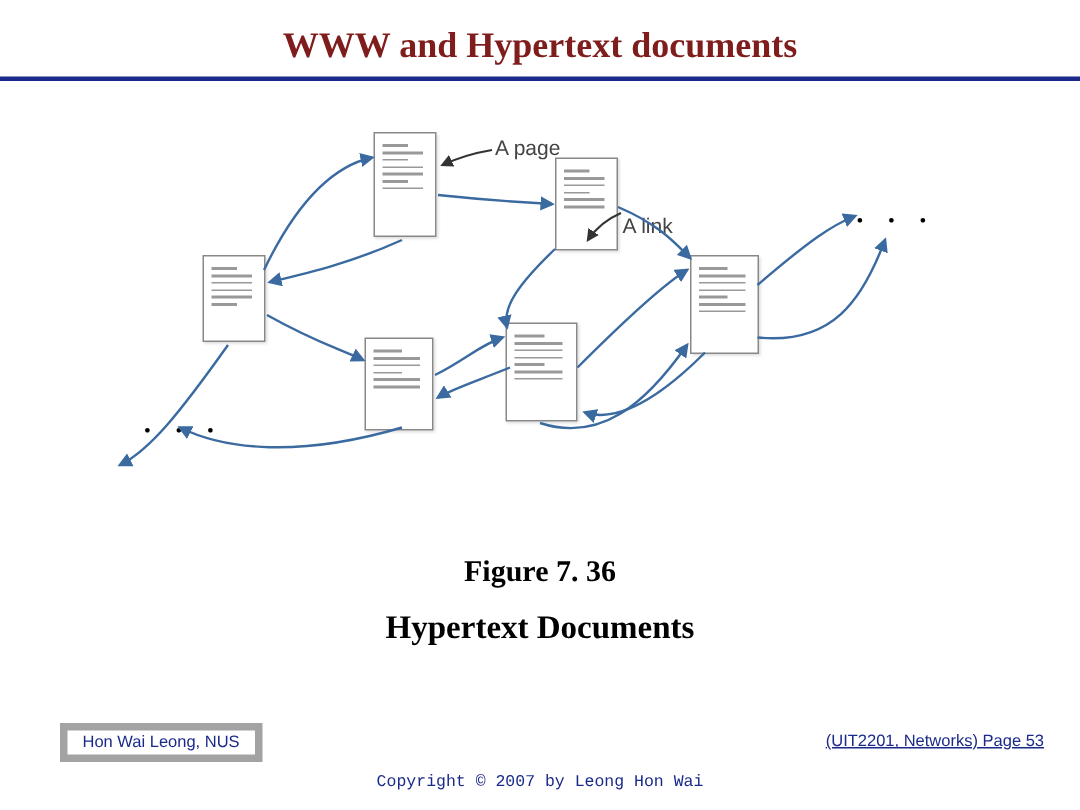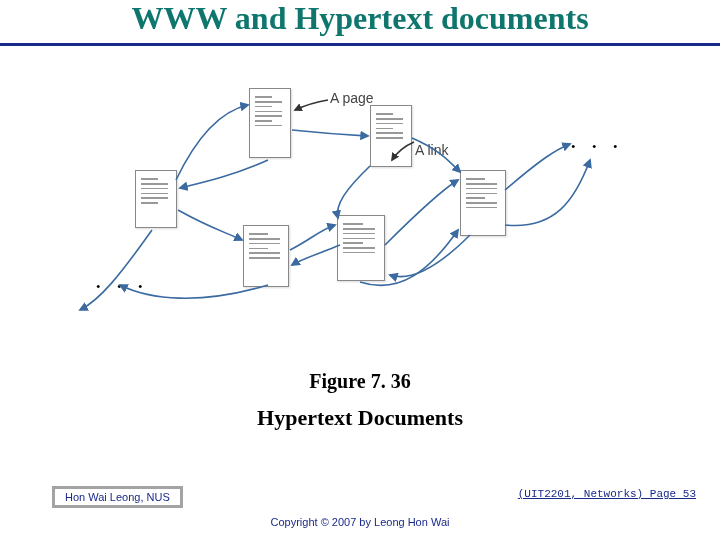--- a/index.html
+++ b/index.html
@@ -5,24 +5,25 @@
   * { margin: 0; padding: 0; box-sizing: border-box; }
   body {
     width: 720px;
     height: 540px;
     background: #ffffff;
     font-family: "Times New Roman", Times, serif;
     position: relative;
     overflow: hidden;
   }
   .title {
-    color: #0f766e;
-    font-size: 32px;
+    color: #7f1d1d;
+    font-size: 24px;
     font-weight: bold;
     text-align: center;
+    padding-top: 18px;
   }
   .rule {
     border: none;
     border-top: 3px solid #1a2a8a;
     margin-top: 6px;
   }
   .diagram-area {
     position: absolute;
     left: 0;
     top: 70px;
@@ -44,42 +45,41 @@
     width: 100%;
     text-align: center;
     font-size: 22px;
     font-weight: bold;
     color: #000;
   }
   .author-box {
     position: absolute;
     left: 40px;
     bottom: 32px;
-    border: 3px solid #a3a3a3;
+    border: 5px solid #a3a3a3;
     padding: 2px 10px;
     font-family: Verdana, Geneva, sans-serif;
     font-size: 11px;
     color: #1a2a8a;
-    margin-left: 12px;
   }
   .copyright {
     position: absolute;
     left: 0;
     bottom: 12px;
     width: 100%;
     text-align: center;
-    font-family: Liberation Sans, sans-serif;
+    font-family: Liberation Mono, monospace;
     font-size: 11px;
     color: #1a2a8a;
   }
   .course-ref {
     position: absolute;
     right: 24px;
     bottom: 40px;
-    font-family: Liberation Mono, monospace;
+    font-family: Liberation Sans, sans-serif;
     font-size: 11px;
     color: #1a2a8a;
     text-decoration: underline;
   }
   
   .page {
     position: absolute;
     background: #fff;
     border: 1px solid #888;
     box-shadow: 1px 1px 2px rgba(0,0,0,0.15);

